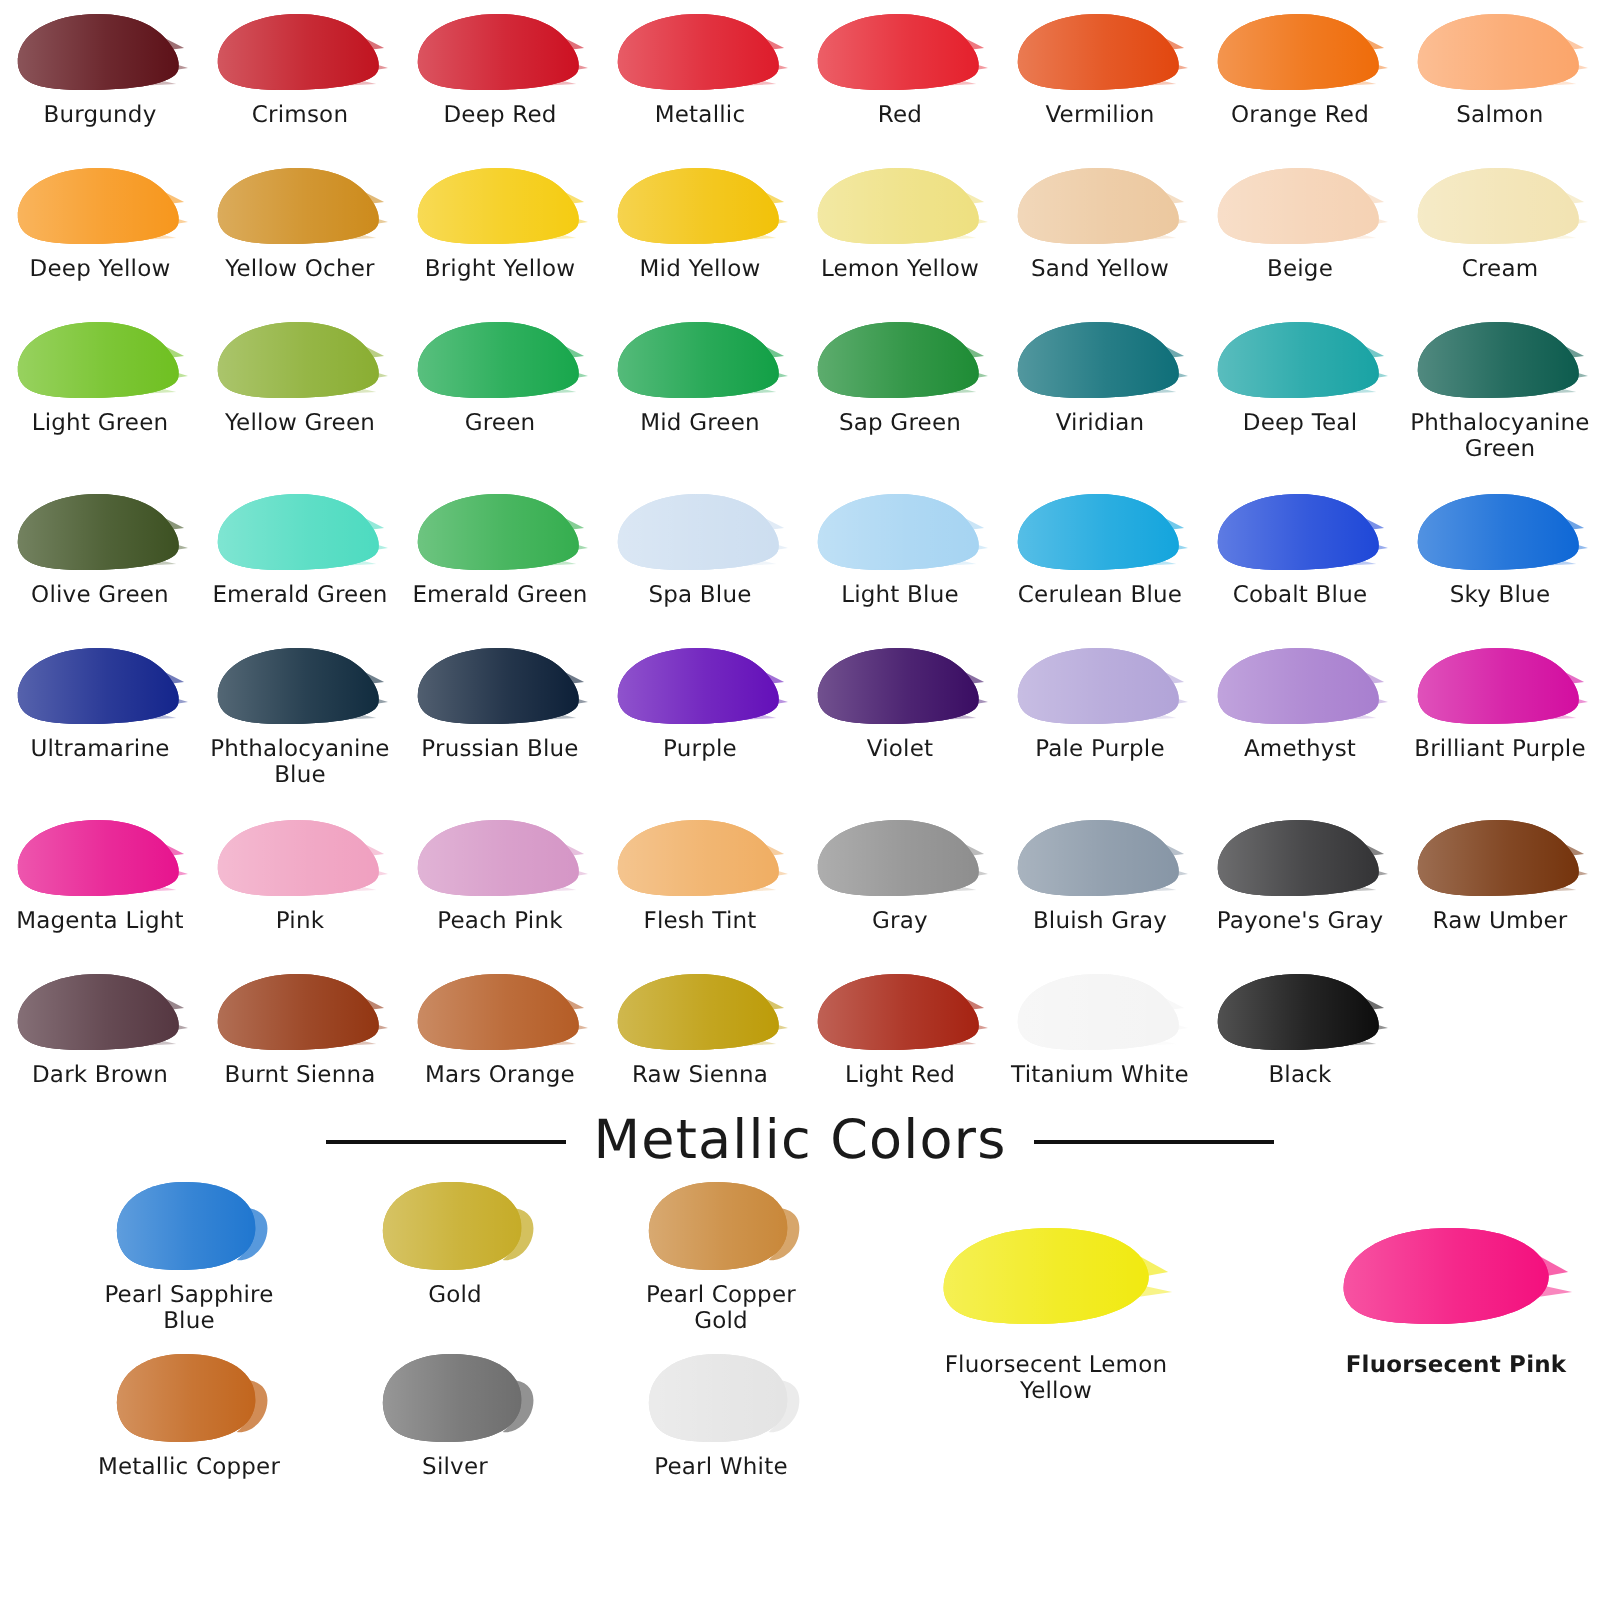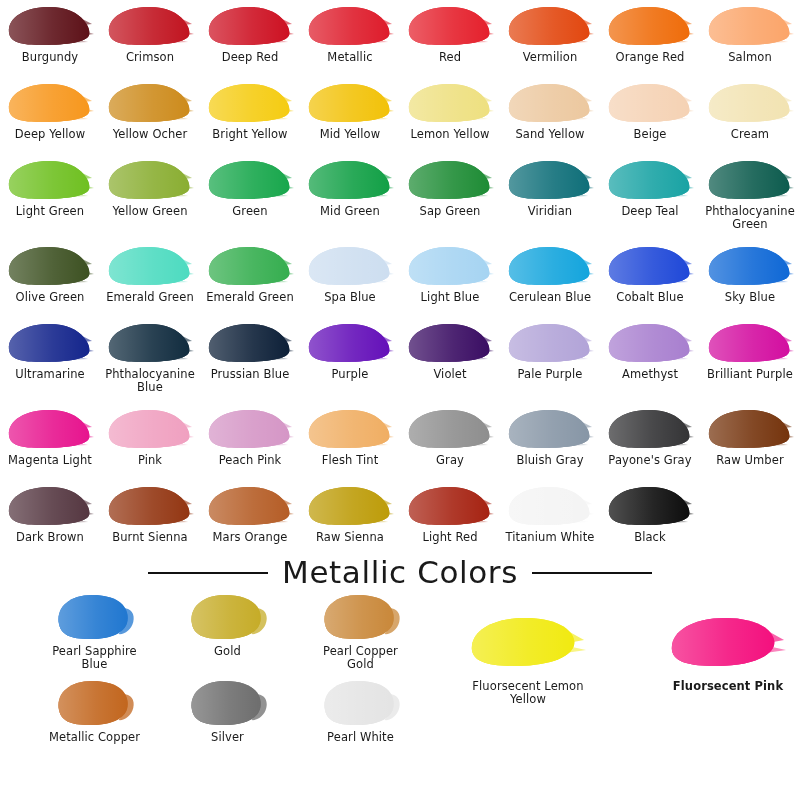--- a/index.html
+++ b/index.html
@@ -30,21 +30,21 @@
     white-space:nowrap;
     line-height:1;
     font-family:"DejaVu Sans","Liberation Sans",sans-serif;
   }
   #regular-head{height:46px;margin-top:6px;}
   #regular-head .title{font-size:31px;}
   #regular-head .rule{max-width:215px;}
 
   .sub-heads{display:flex;width:800px;}
   .sub-heads>div{flex:1 1 50%;}
-  .sub-heads .title{font-size:31px;}
+  .sub-heads .title{font-size:27px;}
   .sub-heads .rule{max-width:120px;}
 
   
   .grid{
     display:grid;
     grid-template-columns:repeat(8,100px);
     width:800px;
     box-sizing:border-box;
   }
   .cell{

